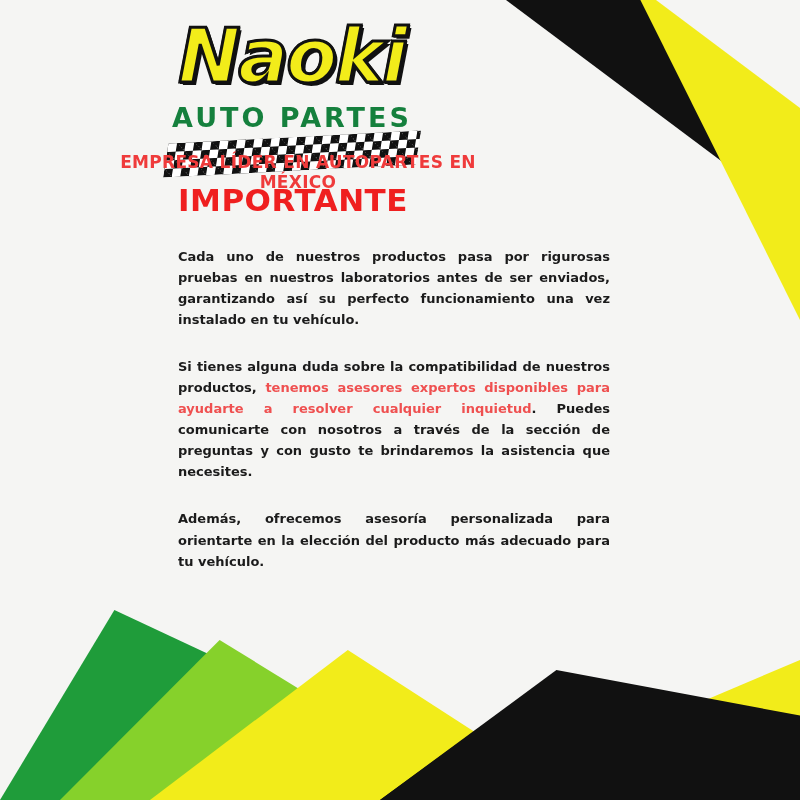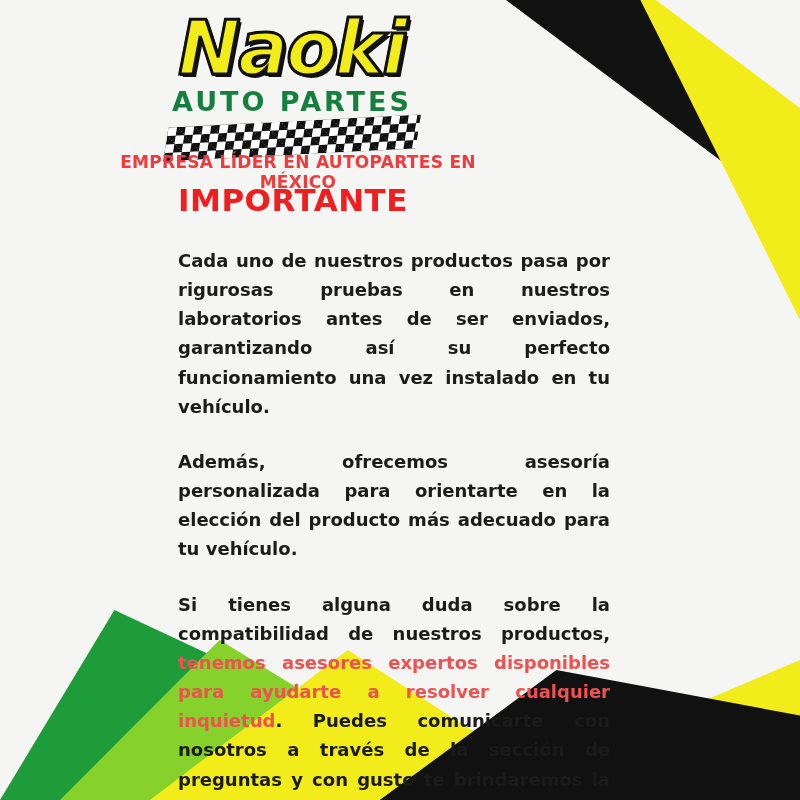--- a/index.html
+++ b/index.html
@@ -91,21 +91,21 @@
     text-align: center;
   }
   .brand-name {
     font-family: "DejaVu Sans", sans-serif;
     font-size: 74px;
     font-weight: bold;
     font-style: italic;
     letter-spacing: -2px;
     color: #f2ec1a;
     line-height: 1.05;
-    margin: 4px;
+    margin: 12px;
     -webkit-text-stroke: 3px #111111;
     text-shadow:
        3px 3px 0 #111111,
       -1px -1px 0 #111111,
        2px 0 0 #111111,
        0 2px 0 #111111;
   }
   .brand-sub {
     font-family: "DejaVu Sans", sans-serif;
     font-size: 27px;
@@ -149,21 +149,21 @@
   .headline {
     font-family: "DejaVu Sans", sans-serif;
     font-size: 31px;
     font-weight: bold;
     color: #ef1f1f;
     letter-spacing: 0.5px;
     margin: 0 0 28px 0;
   }
   .para {
     font-family: "DejaVu Sans", sans-serif;
-    font-size: 18px;
+    font-size: 13px;
     font-weight: bold;
     line-height: 1.62;
     color: #1b1b1b;
     text-align: justify;
     margin: 0 16px 26px 0;
   }
   .para:last-child { margin-bottom: 0; }
   .accent { color: #ef5050; }
 </style>
 </head>
@@ -187,18 +187,18 @@
     <div class="brand-sub">AUTO PARTES</div>
     <div class="checker"></div>
   </div>
   <div class="tagline">EMPRESA LÍDER  EN AUTOPARTES EN MÉXICO</div>
 
   <div class="content">
     <div class="headline">IMPORTANTE</div>
 
     <p class="para">Cada uno de nuestros productos pasa por rigurosas pruebas en nuestros laboratorios antes de ser enviados, garantizando así su perfecto funcionamiento una vez instalado en tu vehículo.</p>
 
+    <p class="para"><span>Si tienes alguna duda sobre la compatibilidad de nuestros productos, </span><span class="accent">tenemos asesores expertos disponibles para ayudarte a resolver cualquier inquietud</span><span>. Puedes comunicarte con nosotros a través de la sección de preguntas y con gusto te brindaremos la asistencia que necesites.</span></p>
+
     <p class="para">Además, ofrecemos asesoría personalizada para orientarte en la elección del producto más adecuado para tu vehículo.</p>
-
-    <p class="para"><span>Si tienes alguna duda sobre la compatibilidad de nuestros productos, </span><span class="accent">tenemos asesores expertos disponibles para ayudarte a resolver cualquier inquietud</span><span>. Puedes comunicarte con nosotros a través de la sección de preguntas y con gusto te brindaremos la asistencia que necesites.</span></p>
   </div>
 
 </div>
 
 </body></html>

